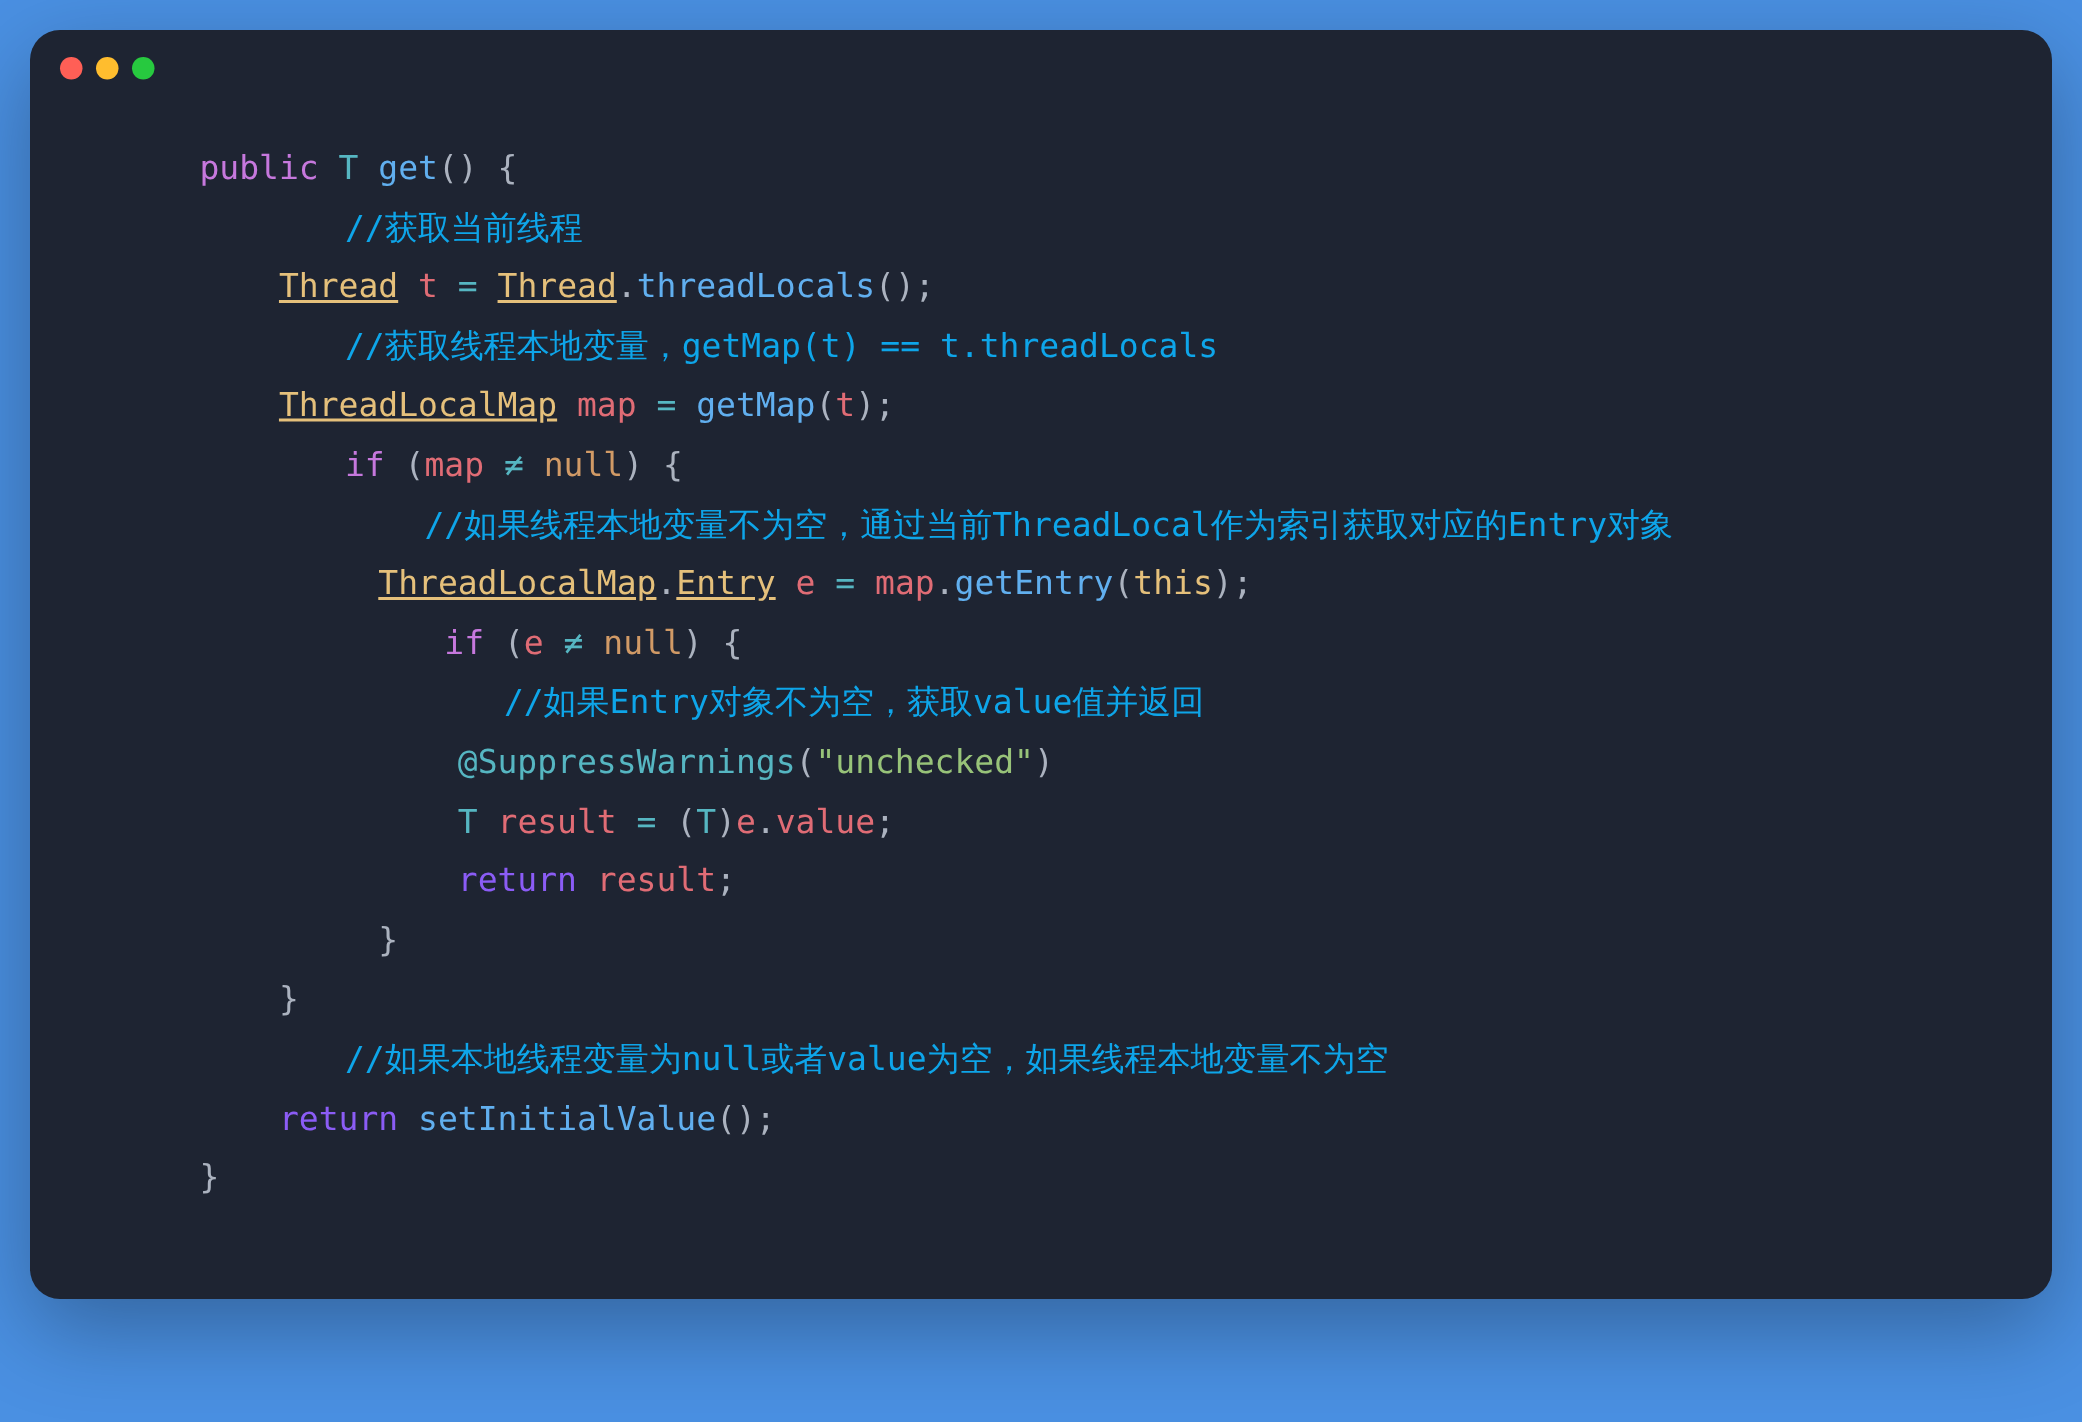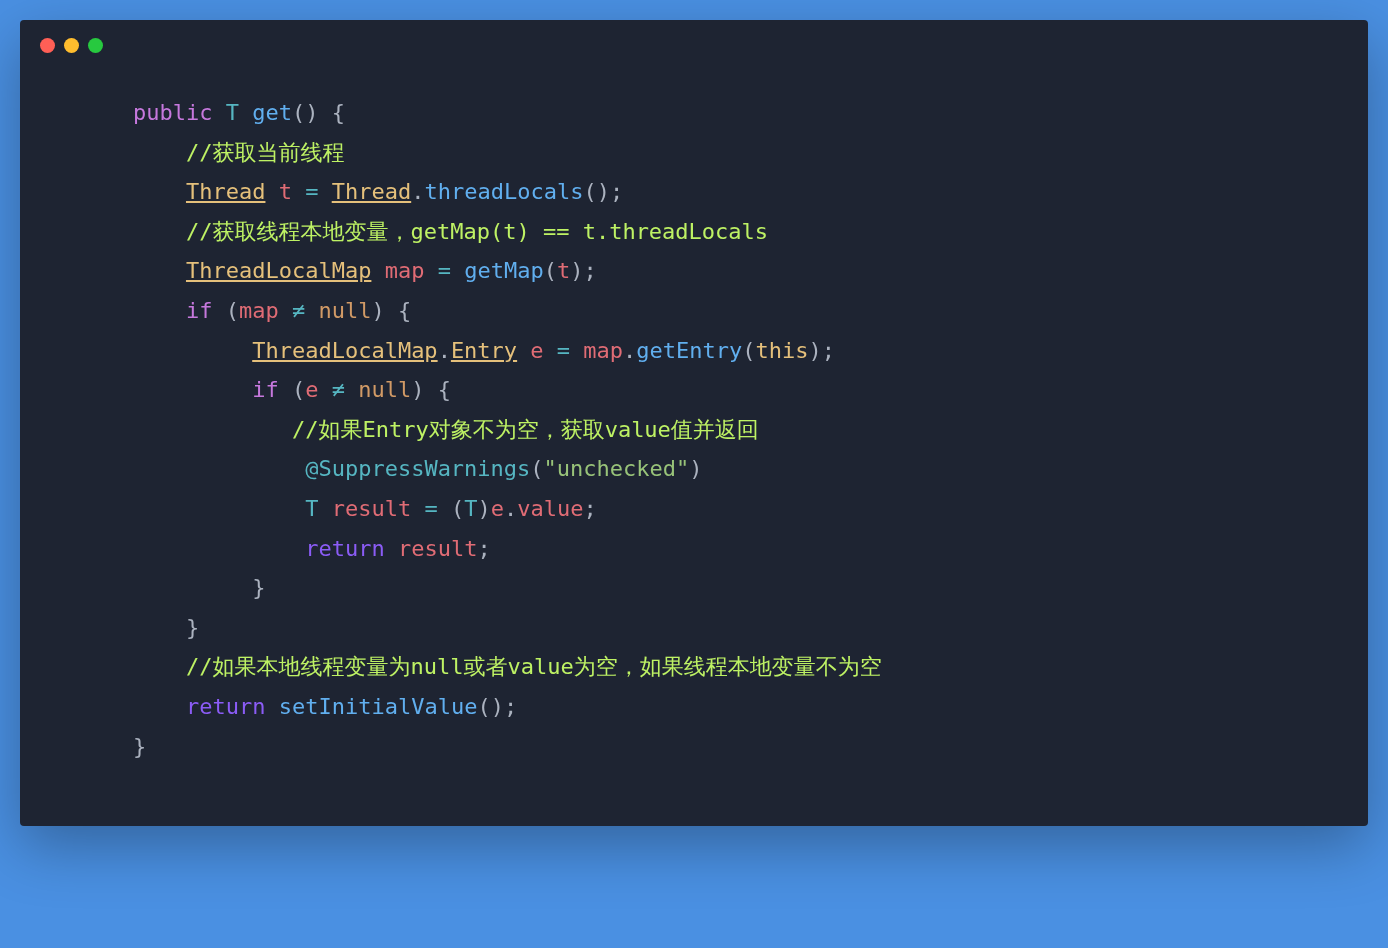--- a/index.html
+++ b/index.html
@@ -13,21 +13,21 @@
       padding: 20px;
       font-family: 'Menlo', 'Monaco', 'Consolas', monospace;
       min-height: 948px;
       display: flex;
       align-items: flex-start;
       justify-content: center;
     }
     
     .window {
       background: #1e2432;
-      border-radius: 4px;
+      border-radius: 20px;
       width: 100%;
       max-width: 1348px;
       overflow: hidden;
       box-shadow: 0 20px 60px rgba(0,0,0,0.3);
     }
     
     .titlebar {
       padding: 18px 20px 10px 20px;
       display: flex;
       gap: 9px;
@@ -51,50 +51,51 @@
       color: #abb2bf;
     }
     
     .line {
       white-space: pre;
     }
     
     .kw-public { color: #c678dd; }
     .kw-type { color: #56b6c2; }
     .kw-method { color: #61afef; }
-    .kw-control { color: #c678dd; }
+    .kw-control { color: #c678dd; margin-left: 44px; }
     .kw-return { color: #8b5cf6; }
     .kw-this { color: #e5c07b; }
     .kw-null { color: #d19a66; }
     .kw-class { color: #e5c07b; text-decoration: underline; }
     .kw-var { color: #e06c75; }
     .kw-annotation { color: #56b6c2; }
     .kw-string { color: #98c379; }
     .kw-punct { color: #abb2bf; }
     .kw-op { color: #56b6c2; }
     .kw-brace { color: #abb2bf; }
-    .comment { color: #bef264; font-style: normal; }
+    .comment { color: #0ea5e9; font-style: normal; margin-left: 44px; }
   </style>
 </head>
 <body>
 
 <div class="window">
   <div class="titlebar">
     <div class="dot dot-red"></div>
     <div class="dot dot-yellow"></div>
     <div class="dot dot-green"></div>
   </div>
 
   <div class="code-area">
     <div class="line"><span>    </span><span class="kw-public">public</span><span> </span><span class="kw-type">T</span><span> </span><span class="kw-method">get</span><span class="kw-punct">()</span><span> </span><span class="kw-brace">{</span></div>
     <div class="line"><span>        </span><span class="comment">//获取当前线程</span></div>
     <div class="line"><span>        </span><span class="kw-class">Thread</span><span> </span><span class="kw-var">t</span><span> </span><span class="kw-op">=</span><span> </span><span class="kw-class">Thread</span><span class="kw-punct">.</span><span class="kw-method">threadLocals</span><span class="kw-punct">();</span></div>
     <div class="line"><span>        </span><span class="comment">//获取线程本地变量，getMap(t) == t.threadLocals</span></div>
     <div class="line"><span>        </span><span class="kw-class">ThreadLocalMap</span><span> </span><span class="kw-var">map</span><span> </span><span class="kw-op">=</span><span> </span><span class="kw-method">getMap</span><span class="kw-punct">(</span><span class="kw-var">t</span><span class="kw-punct">);</span></div>
     <div class="line"><span>        </span><span class="kw-control">if</span><span> </span><span class="kw-punct">(</span><span class="kw-var">map</span><span> </span><span class="kw-op">≠</span><span> </span><span class="kw-null">null</span><span class="kw-punct">)</span><span> </span><span class="kw-brace">{</span></div>
+    <div class="line"><span>            </span><span class="comment">//如果线程本地变量不为空，通过当前ThreadLocal作为索引获取对应的Entry对象</span></div>
     <div class="line"><span>             </span><span class="kw-class">ThreadLocalMap</span><span class="kw-punct">.</span><span class="kw-class">Entry</span><span> </span><span class="kw-var">e</span><span> </span><span class="kw-op">=</span><span> </span><span class="kw-var">map</span><span class="kw-punct">.</span><span class="kw-method">getEntry</span><span class="kw-punct">(</span><span class="kw-this">this</span><span class="kw-punct">);</span></div>
     <div class="line"><span>             </span><span class="kw-control">if</span><span> </span><span class="kw-punct">(</span><span class="kw-var">e</span><span> </span><span class="kw-op">≠</span><span> </span><span class="kw-null">null</span><span class="kw-punct">)</span><span> </span><span class="kw-brace">{</span></div>
     <div class="line"><span>                </span><span class="comment">//如果Entry对象不为空，获取value值并返回</span></div>
     <div class="line"><span>                 </span><span class="kw-annotation">@</span><span class="kw-annotation">SuppressWarnings</span><span class="kw-punct">(</span><span class="kw-string">"unchecked"</span><span class="kw-punct">)</span></div>
     <div class="line"><span>                 </span><span class="kw-type">T</span><span> </span><span class="kw-var">result</span><span> </span><span class="kw-op">=</span><span> </span><span class="kw-punct">(</span><span class="kw-type">T</span><span class="kw-punct">)</span><span class="kw-var">e</span><span class="kw-punct">.</span><span class="kw-var">value</span><span class="kw-punct">;</span></div>
     <div class="line"><span>                 </span><span class="kw-return">return</span><span> </span><span class="kw-var">result</span><span class="kw-punct">;</span></div>
     <div class="line"><span>             </span><span class="kw-brace">}</span></div>
     <div class="line"><span>        </span><span class="kw-brace">}</span></div>
     <div class="line"><span>        </span><span class="comment">//如果本地线程变量为null或者value为空，如果线程本地变量不为空</span></div>
     <div class="line"><span>        </span><span class="kw-return">return</span><span> </span><span class="kw-method">setInitialValue</span><span class="kw-punct">();</span></div>

